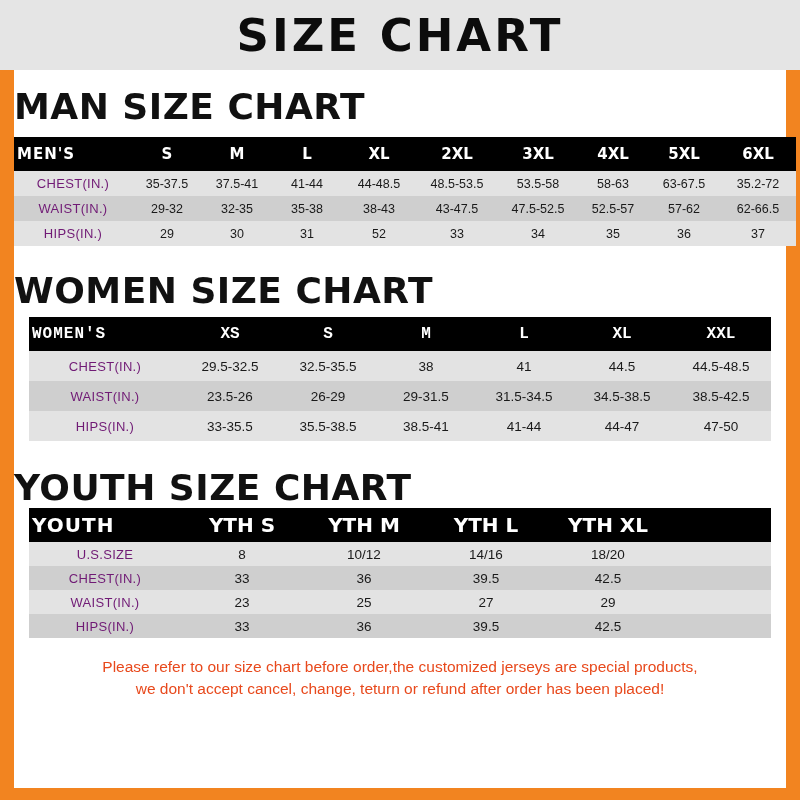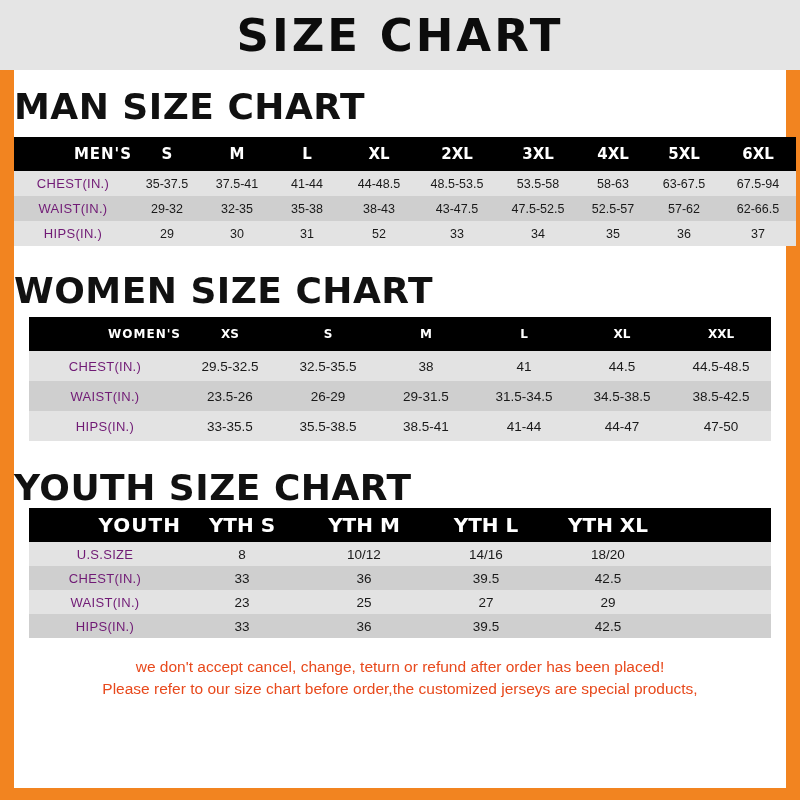--- a/index.html
+++ b/index.html
@@ -63,37 +63,37 @@
     background: #000000;
   }
   .chart tr.head td {
     color: #ffffff;
     font-weight: bold;
     font-size: 15px;
     height: 34px;
     font-family: "DejaVu Sans", sans-serif;
   }
   .chart tr.head td.label {
-    text-align: right;
-    padding-left: 14px;
+    text-align: left;
+    padding-left: 3px;
     letter-spacing: 1px;
   }
   .chart tr.r-odd { background: #e3e3e3; }
   .chart tr.r-even { background: #cfcfcf; }
   .chart td.rowlabel {
     font-size: 13px;
     color: #701a75;
     letter-spacing: 0.3px;
   }
   .men-wrap { margin-top: 16px; }
   .men-title { margin-bottom: 10px; }
   .men-chart { width: 742px; }
   .women-title { margin-top: 24px; margin-bottom: 6px; }
   .women-chart { width: 742px; }
-  .women-chart tr.head td { font-size: 12px; }
+  .women-chart tr.head td { font-size: 16px; font-family: Liberation Mono, monospace; }
   .women-chart td { font-size: 13.5px; height: 30px; }
   .youth-title { margin-top: 26px; }
   .youth-chart { width: 742px; }
   .youth-chart tr.head td { font-size: 20px; }
   .youth-chart td { font-size: 13.5px; height: 24px; }
   .footer {
     margin-top: 18px;
     text-align: center;
     color: #e8491c;
     font-size: 15.5px;
@@ -149,21 +149,21 @@
       <tr class="r-odd">
         <td class="rowlabel">CHEST(IN.)</td>
         <td>35-37.5</td>
         <td>37.5-41</td>
         <td>41-44</td>
         <td>44-48.5</td>
         <td>48.5-53.5</td>
         <td>53.5-58</td>
         <td>58-63</td>
         <td>63-67.5</td>
-        <td>67.5-94</td>
+        <td>35.2-72</td>
       </tr>
       <tr class="r-even">
         <td class="rowlabel">WAIST(IN.)</td>
         <td>29-32</td>
         <td>32-35</td>
         <td>35-38</td>
         <td>38-43</td>
         <td>43-47.5</td>
         <td>47.5-52.5</td>
         <td>52.5-57</td>
@@ -289,18 +289,18 @@
         <td>36</td>
         <td>39.5</td>
         <td>42.5</td>
         <td></td>
       </tr>
     </tbody>
       </table>
   </div>
 
   <div class="footer">
+    <div>Please refer to our size chart before order,the customized jerseys are special products,</div>
     <div>we don't accept cancel, change, teturn or refund after order has been placed!</div>
-    <div>Please refer to our size chart before order,the customized jerseys are special products,</div>
   </div>
 
   <div class="bottom-bar"></div>
 </div>
 
 </body></html>

